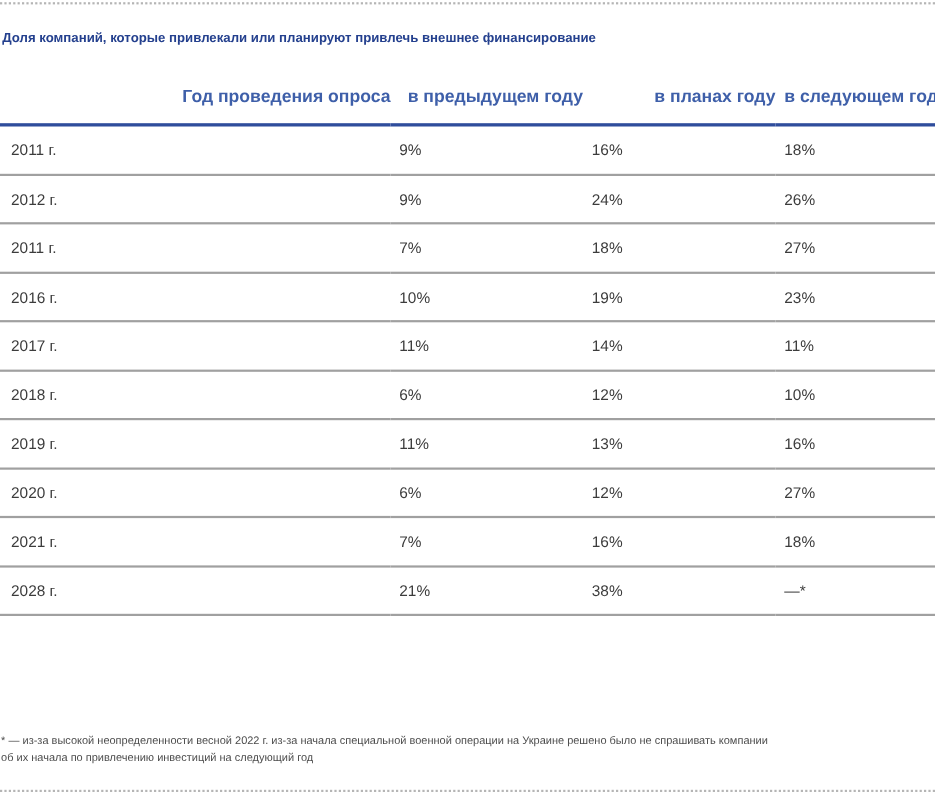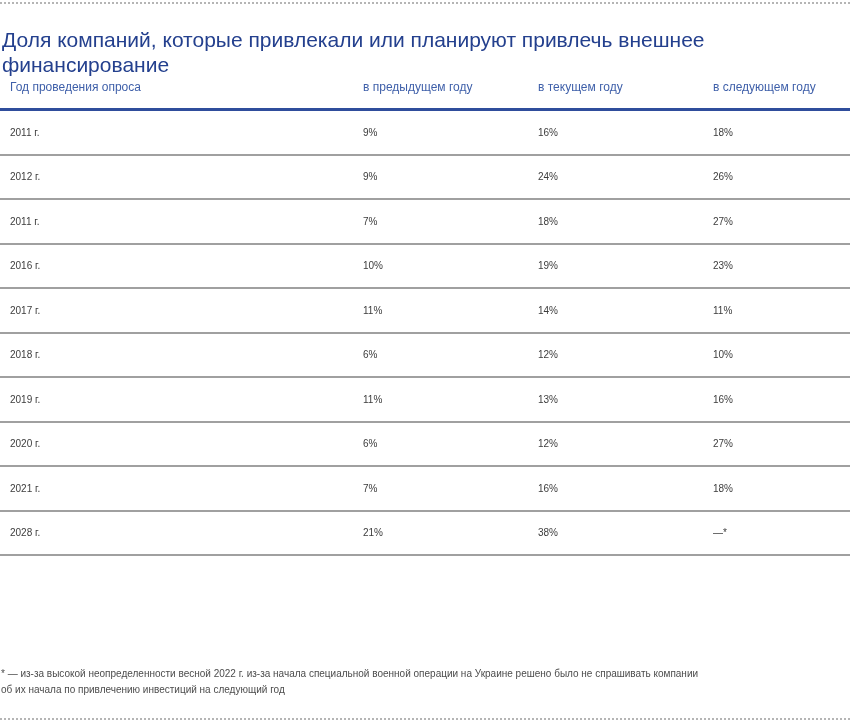--- a/index.html
+++ b/index.html
@@ -23,46 +23,46 @@
     height: 0;
   }
   .dotted-top { top: 2px; }
   .dotted-bottom { top: 718px; }
 
   .title {
     position: absolute;
     top: 27px;
     left: 2px;
     margin: 0;
-    font-size: 21px;
+    font-size: 12px;
     line-height: 1.2;
-    font-weight: 400;
+    font-weight: 700;
     color: #24408e;
   }
 
   table.data-table {
     position: absolute;
     top: 60px;
     left: 0;
     width: 850px;
     border-collapse: collapse;
     table-layout: fixed;
   }
   .data-table th {
-    text-align: left;
-    font-weight: 400;
-    font-size: 12px;
+    text-align: right;
+    font-weight: 700;
+    font-size: 16px;
     color: #3e5fa9;
     padding: 20px 0 14px 8px;
     border-bottom: 3px solid #2f4d9c;
     white-space: nowrap;
   }
   .data-table th:first-child { padding-left: 10px; }
   .data-table td {
-    font-size: 10px;
+    font-size: 14px;
     color: #3c3c3c;
     height: 42.5px;
     padding: 0 0 0 8px;
     border-bottom: 2px solid #a0a0a0;
     vertical-align: middle;
     white-space: nowrap;
   }
   .data-table td:first-child { padding-left: 10px; }
 
   .footnote {
@@ -87,21 +87,21 @@
     <colgroup>
       <col style="width:355px">
       <col style="width:175px">
       <col style="width:175px">
       <col style="width:145px">
     </colgroup>
     <thead>
       <tr>
         <th>Год проведения опроса</th>
         <th>в предыдущем году</th>
-        <th>в текущем году</th>
+        <th>в планах году</th>
         <th>в следующем году</th>
       </tr>
     </thead>
     <tbody>
       <tr>
         <td>2011 г.</td>
         <td>9%</td>
         <td>16%</td>
         <td>18%</td>
       </tr>

